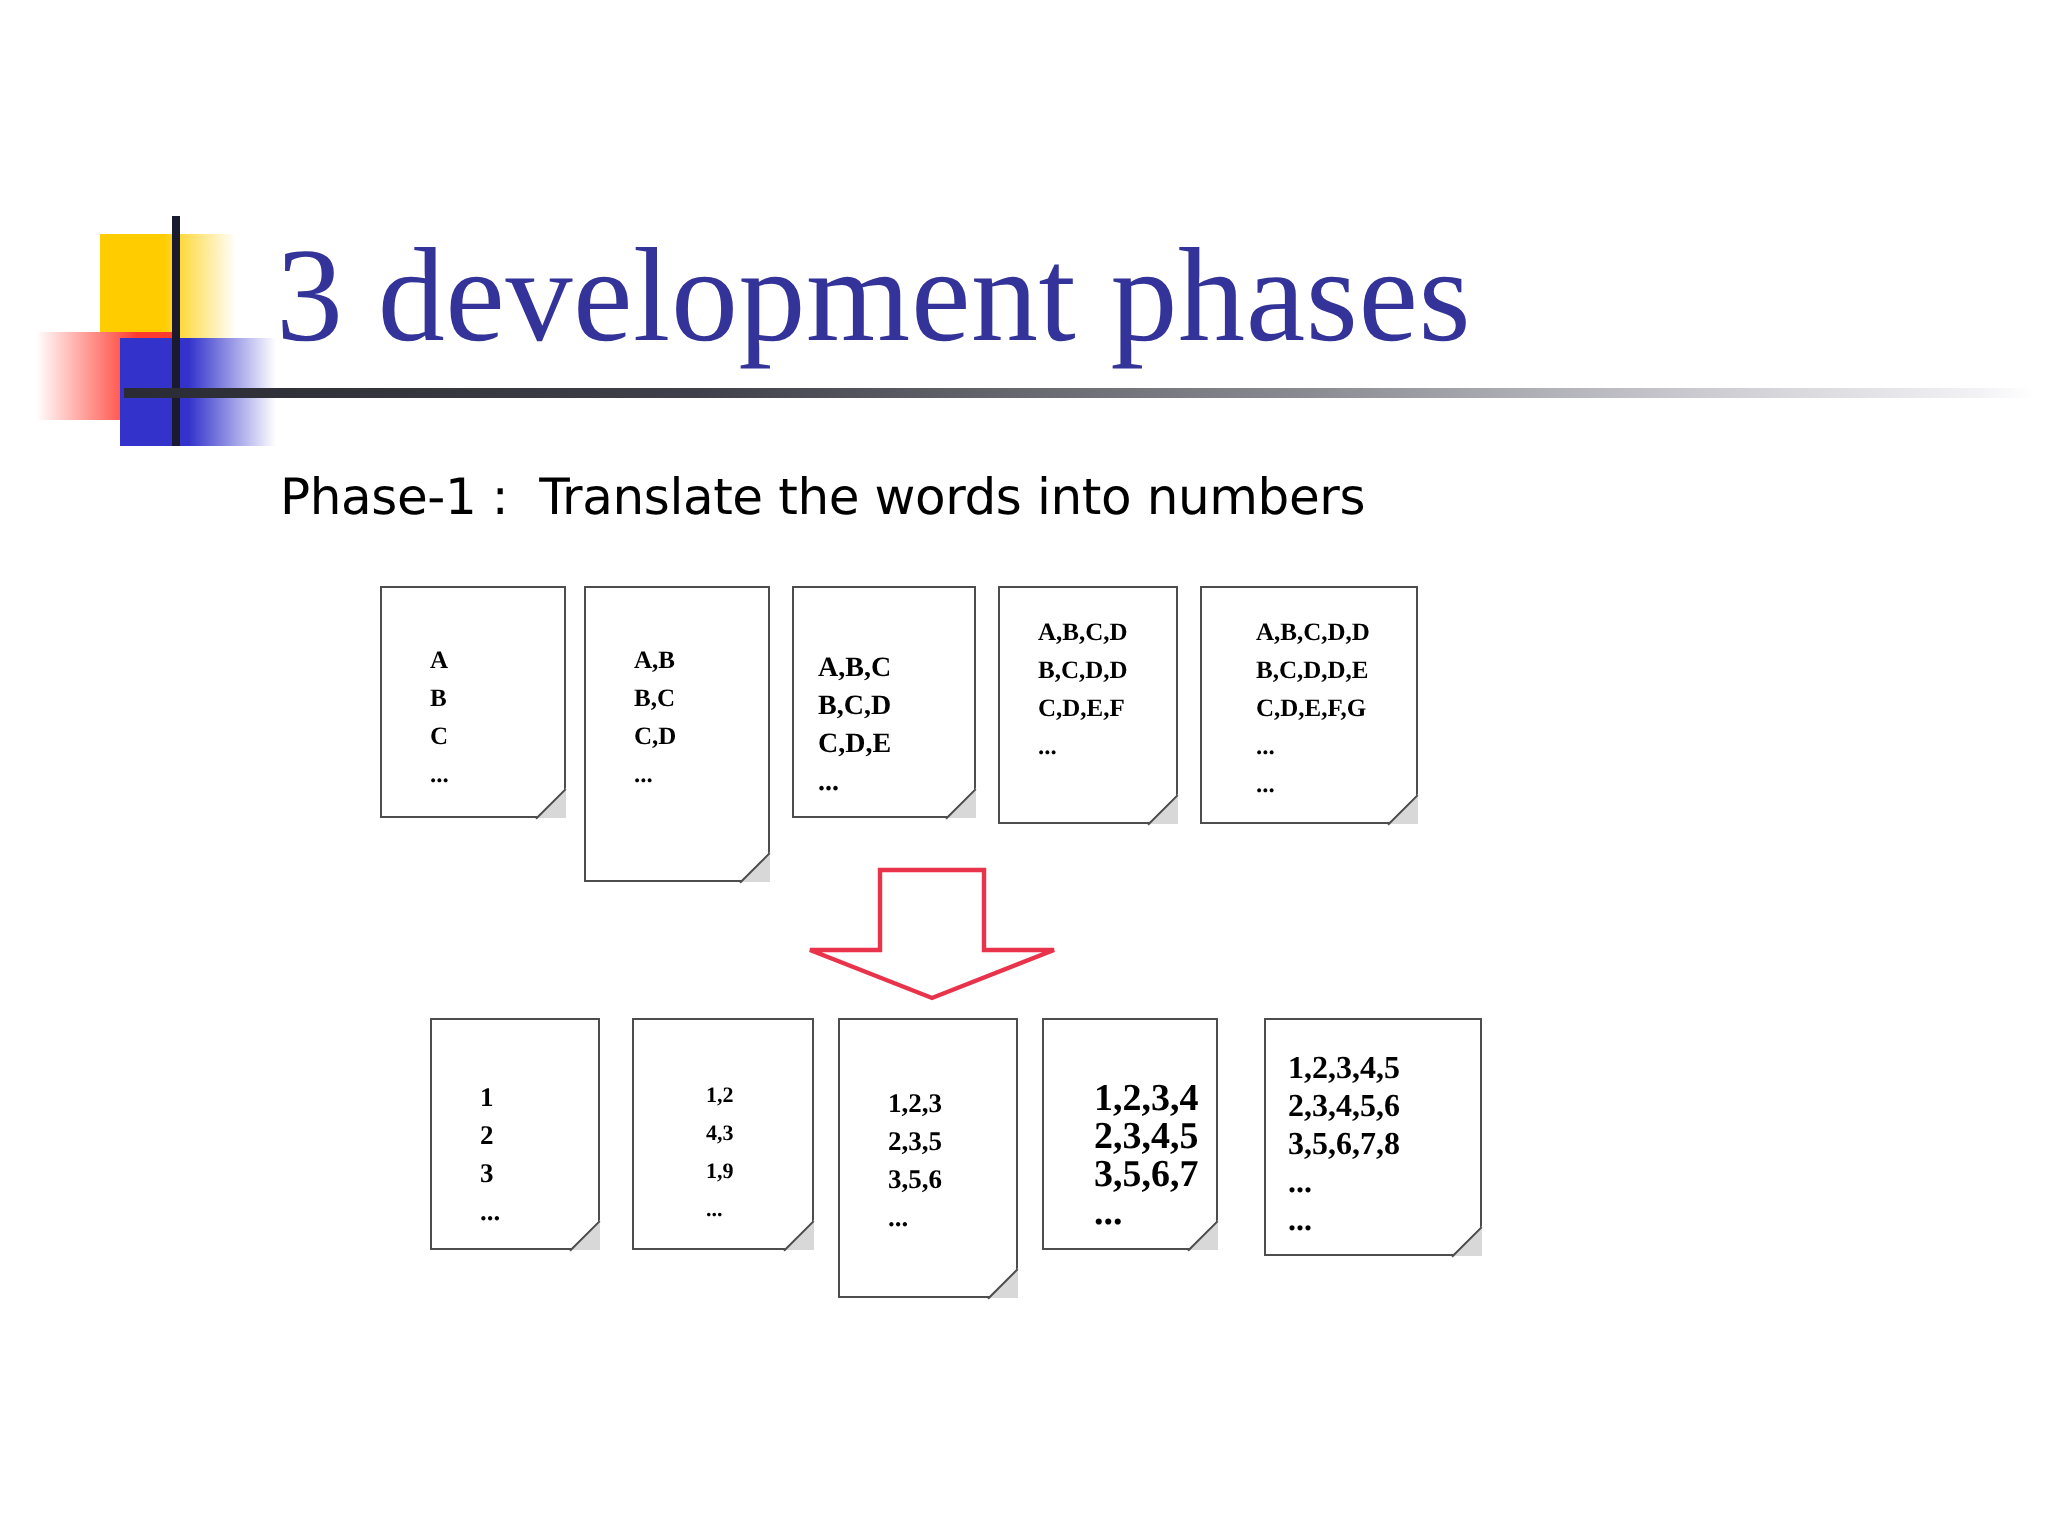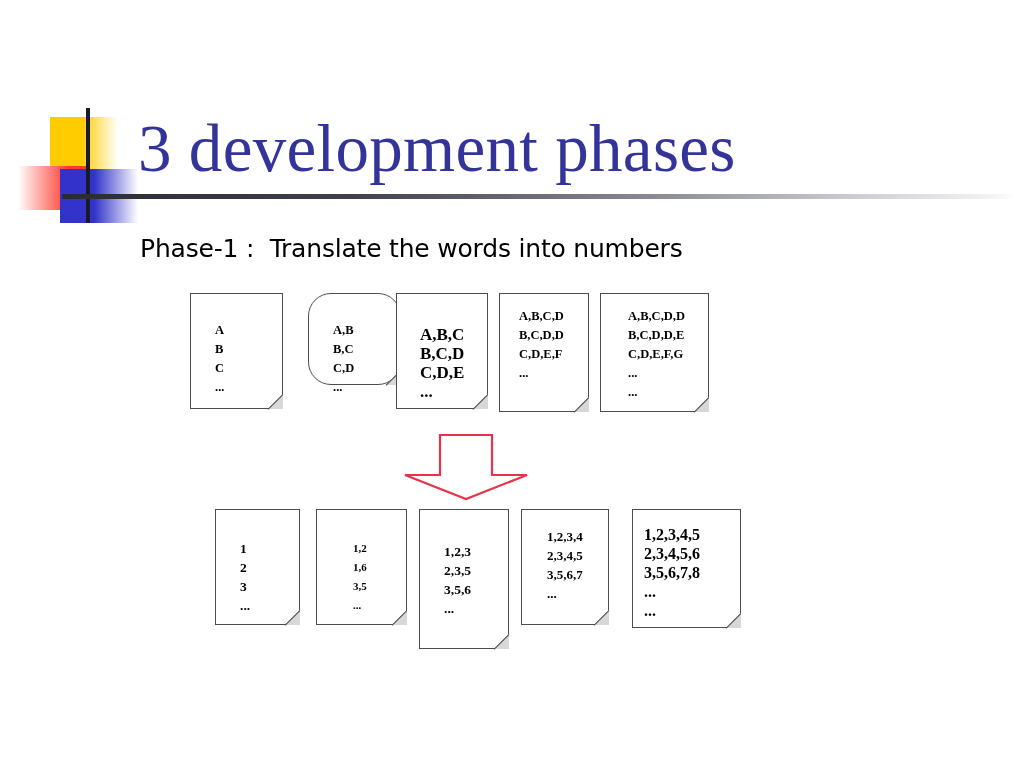--- a/index.html
+++ b/index.html
@@ -195,32 +195,32 @@
       <div class="doc-card" data-name="document-card" style="left: 190px; top: 293px; width: 93px; height: 116px;">
         <div class="doc-lines" data-name="document-card-content" style="left: 24px; top: 27px; font-size: 12.5px; line-height: 19px;">
           <span class="ln" data-name="document-card-line">A</span>
           <span class="ln" data-name="document-card-line">B</span>
           <span class="ln" data-name="document-card-line">C</span>
           <span class="ln" data-name="document-card-line">...</span>
         </div>
         <div class="fold" data-name="page-fold-corner-icon"></div>
         <div class="crease" data-name="page-fold-crease"></div>
       </div>
-      <div class="doc-card" data-name="document-card" style="left: 308px; top: 293px; width: 93px; height: 92px; border-radius: 23px;">
+      <div class="doc-card" data-name="document-card" style="left: 292px; top: 293px; width: 93px; height: 148px;">
         <div class="doc-lines" data-name="document-card-content" style="left: 24px; top: 27px; font-size: 12.5px; line-height: 19px;">
           <span class="ln" data-name="document-card-line">A,B</span>
           <span class="ln" data-name="document-card-line">B,C</span>
           <span class="ln" data-name="document-card-line">C,D</span>
           <span class="ln" data-name="document-card-line">...</span>
         </div>
         <div class="fold" data-name="page-fold-corner-icon"></div>
         <div class="crease" data-name="page-fold-crease"></div>
       </div>
       <div class="doc-card" data-name="document-card" style="left: 396px; top: 293px; width: 92px; height: 116px;">
-        <div class="doc-lines" data-name="document-card-content" style="left: 23px; top: 31px; font-size: 17px; line-height: 19px;">
+        <div class="doc-lines" data-name="document-card-content" style="left: 12px; top: 31px; font-size: 14px; line-height: 19px;">
           <span class="ln" data-name="document-card-line">A,B,C</span>
           <span class="ln" data-name="document-card-line">B,C,D</span>
           <span class="ln" data-name="document-card-line">C,D,E</span>
           <span class="ln" data-name="document-card-line">...</span>
         </div>
         <div class="fold" data-name="page-fold-corner-icon"></div>
         <div class="crease" data-name="page-fold-crease"></div>
       </div>
       <div class="doc-card" data-name="document-card" style="left: 499px; top: 293px; width: 90px; height: 119px;">
         <div class="doc-lines" data-name="document-card-content" style="left: 19px; top: 13px; font-size: 12.5px; line-height: 19px;">
@@ -258,39 +258,39 @@
           <span class="ln" data-name="document-card-line">2</span>
           <span class="ln" data-name="document-card-line">3</span>
           <span class="ln" data-name="document-card-line">...</span>
         </div>
         <div class="fold" data-name="page-fold-corner-icon"></div>
         <div class="crease" data-name="page-fold-crease"></div>
       </div>
       <div class="doc-card" data-name="document-card" style="left: 316px; top: 509px; width: 91px; height: 116px;">
         <div class="doc-lines" data-name="document-card-content" style="left: 25px; top: 29px; font-size: 11px; line-height: 19px; margin-left: 11px;">
           <span class="ln" data-name="document-card-line">1,2</span>
-          <span class="ln" data-name="document-card-line">1,6</span>
-          <span class="ln" data-name="document-card-line">3,5</span>
+          <span class="ln" data-name="document-card-line">4,3</span>
+          <span class="ln" data-name="document-card-line">1,9</span>
           <span class="ln" data-name="document-card-line">...</span>
         </div>
         <div class="fold" data-name="page-fold-corner-icon"></div>
         <div class="crease" data-name="page-fold-crease"></div>
       </div>
       <div class="doc-card" data-name="document-card" style="left: 419px; top: 509px; width: 90px; height: 140px;">
         <div class="doc-lines" data-name="document-card-content" style="left: 24px; top: 32px; font-size: 13.5px; line-height: 19px;">
           <span class="ln" data-name="document-card-line">1,2,3</span>
           <span class="ln" data-name="document-card-line">2,3,5</span>
           <span class="ln" data-name="document-card-line">3,5,6</span>
           <span class="ln" data-name="document-card-line">...</span>
         </div>
         <div class="fold" data-name="page-fold-corner-icon"></div>
         <div class="crease" data-name="page-fold-crease"></div>
       </div>
       <div class="doc-card" data-name="document-card" style="left: 521px; top: 509px; width: 88px; height: 116px;">
-        <div class="doc-lines" data-name="document-card-content" style="left: 25px; top: 17px; font-size: 13px; line-height: 19px;">
+        <div class="doc-lines" data-name="document-card-content" style="left: 25px; top: 30px; font-size: 19px; line-height: 19px;">
           <span class="ln" data-name="document-card-line">1,2,3,4</span>
           <span class="ln" data-name="document-card-line">2,3,4,5</span>
           <span class="ln" data-name="document-card-line">3,5,6,7</span>
           <span class="ln" data-name="document-card-line">...</span>
         </div>
         <div class="fold" data-name="page-fold-corner-icon"></div>
         <div class="crease" data-name="page-fold-crease"></div>
       </div>
       <div class="doc-card" data-name="document-card" style="left: 632px; top: 509px; width: 109px; height: 119px;">
         <div class="doc-lines" data-name="document-card-content" style="left: 11px; top: 15px; font-size: 16px; line-height: 19px;">

